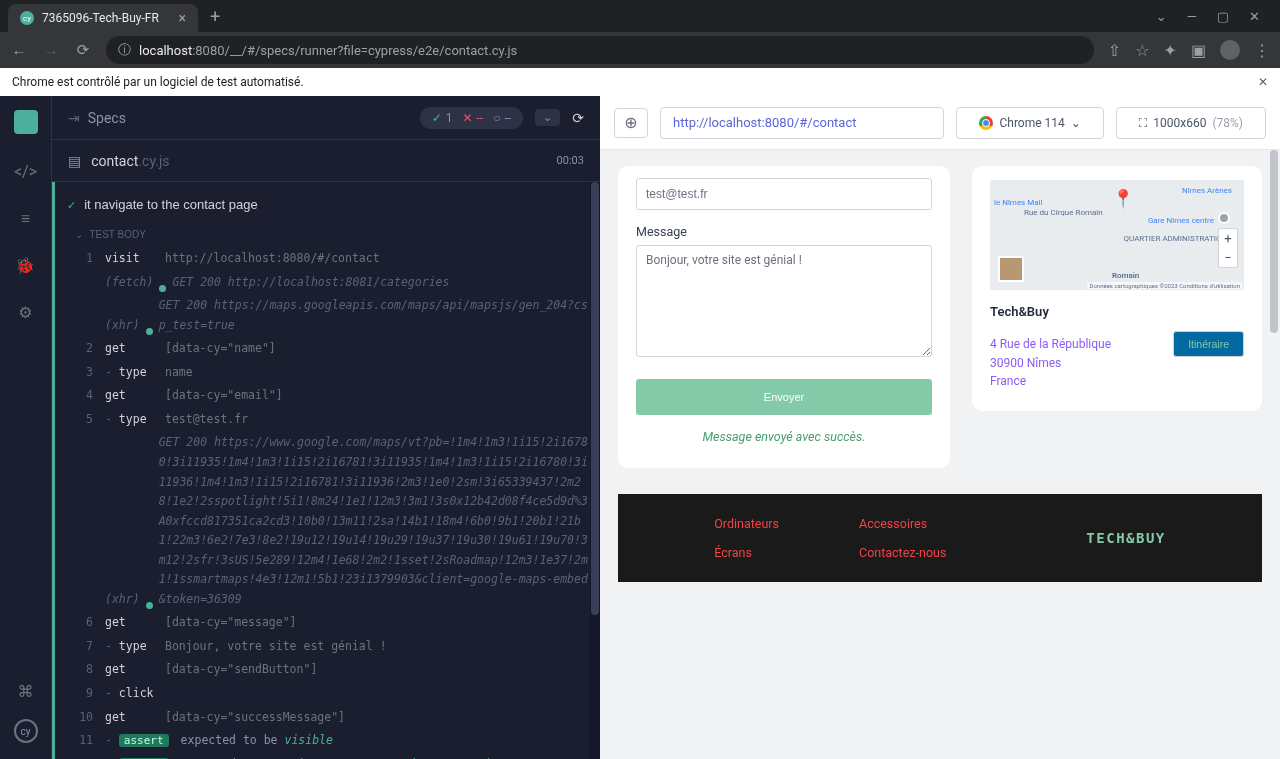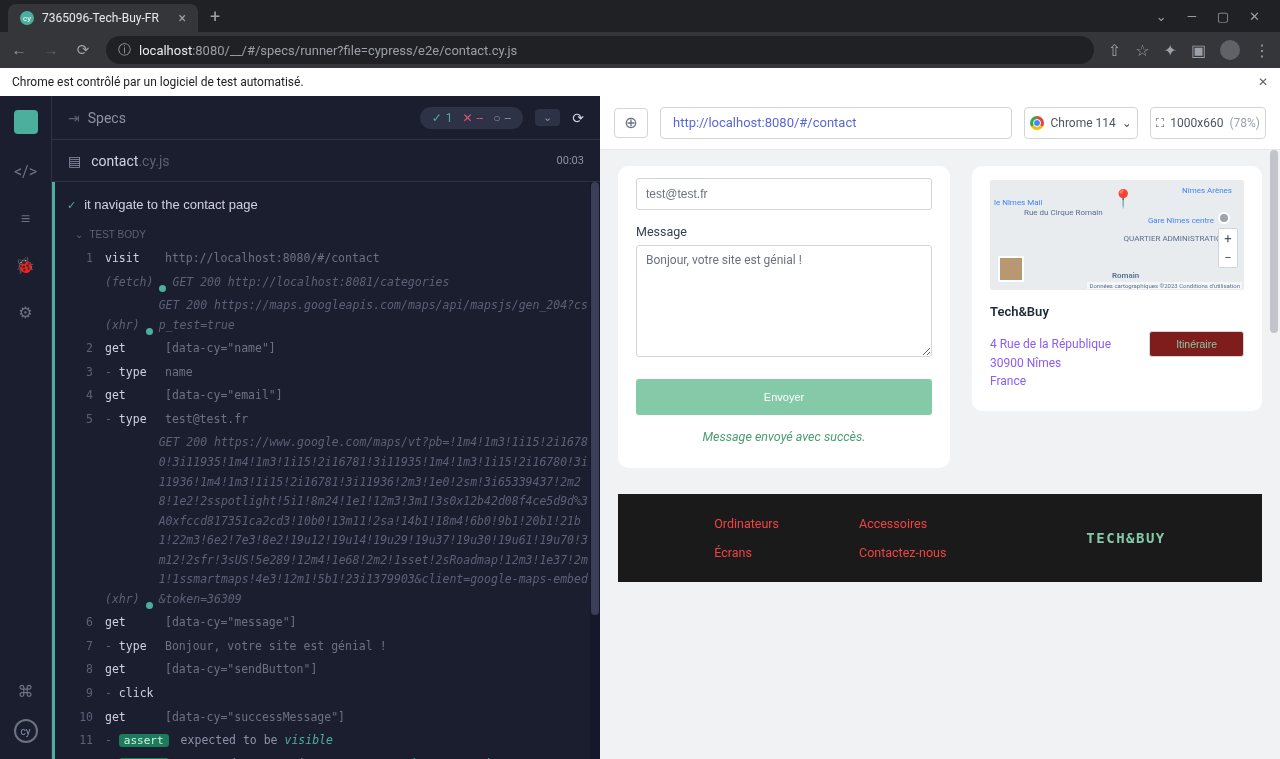--- a/index.html
+++ b/index.html
@@ -75,21 +75,21 @@
 .xhr-row .content { word-break: break-all; }
 
 .scroll-track { position: absolute; right: 0; top: 86px; bottom: 0; width: 10px; background: #15172a; }
 .scroll-thumb { position: absolute; right: 1px; top: 0; width: 8px; height: 75%; background: #3a3e56; border-radius: 4px; }
 
 
 .aut { flex: 1; background: #fff; display: flex; flex-direction: column; }
 .aut-toolbar { height: 54px; background: #fff; border-bottom: 1px solid #e5e7eb; display: flex; align-items: center; padding: 0 14px; gap: 12px; }
 .selector-btn { width: 34px; height: 30px; border: 1px solid #d1d5db; border-radius: 4px; display: flex; align-items: center; justify-content: center; color: #6b7280; cursor: pointer; }
 .aut-url { flex: 1; border: 1px solid #d1d5db; border-radius: 4px; height: 32px; padding: 0 12px; font-size: 13px; color: #5a67d8; display: flex; align-items: center; }
-.browser-pill, .vp-pill { border: 1px solid #d1d5db; border-radius: 4px; height: 32px; padding: 0 5px; font-size: 12px; display: flex; align-items: center; gap: 6px; color: #4b5563; cursor: pointer; }
+.browser-pill, .vp-pill { border: 1px solid #d1d5db; border-radius: 4px; height: 32px; padding: 0 22px; font-size: 12px; display: flex; align-items: center; gap: 6px; color: #4b5563; cursor: pointer; }
 .chrome-logo { width: 14px; height: 14px; border-radius: 50%; background: conic-gradient(#ea4335 0 120deg, #fbbc05 120deg 240deg, #34a853 240deg 360deg); position: relative; }
 .chrome-logo::after { content:""; position:absolute; inset:3px; background:#4285f4; border-radius:50%; border:1px solid #fff; }
 .vp-pill .pct { color: #9ca3af; }
 
 .aut-viewport { flex: 1; background: #f1f2f4; padding: 0; overflow: hidden; position: relative; }
 .aut-scroll-thumb { position: absolute; right: 2px; top: 0; width: 8px; height: 30%; background: #c1c4cb; border-radius: 4px; }
 
 .page { background: #f1f2f4; padding: 16px 18px 0 18px; height: 100%; }
 .cards-row { display: flex; gap: 22px; align-items: flex-start; }
 .card { background: #fff; border-radius: 10px; padding: 0; }
@@ -106,21 +106,21 @@
 .map-img .pin { position: absolute; top: 8px; left: 48%; color: #ea4335; font-size: 18px; }
 .map-img .pin2 { position: absolute; top: 32px; right: 14px; width: 12px; height: 12px; background: #9ca3af; border-radius: 50%; border: 2px solid #fff; }
 .map-img .label { position: absolute; font-size: 8px; color: #5a6f8f; }
 .map-img .attribution { position: absolute; bottom: 1px; right: 2px; font-size: 6px; color: #5a6f8f; background: rgba(255,255,255,0.6); padding: 0 2px; }
 .map-img .zoom { position: absolute; right: 6px; top: 48px; background: #fff; border: 1px solid #d1d5db; border-radius: 2px; width: 20px; font-size: 13px; text-align: center; color: #4b5563; }
 .map-img .zoom div { padding: 2px 0; }
 .map-img .thumb { position: absolute; bottom: 8px; left: 8px; width: 26px; height: 26px; background: #b89872; border: 2px solid #fff; }
 
 .company { font-weight: 600; font-size: 13px; color: #1f2937; margin-bottom: 16px; }
 .addr { font-size: 12px; color: #8b5cf6; line-height: 1.55; }
-.itin-btn { float: right; border: 1px solid #d1d5db; background: #7f1d1d; color: #84c9a8; font-size: 10.5px; padding: 6px 26px; border-radius: 3px; cursor: pointer; margin-top: -4px; }
+.itin-btn { float: right; border: 1px solid #d1d5db; background: #0369a1; color: #84c9a8; font-size: 10.5px; padding: 6px 14px; border-radius: 3px; cursor: pointer; margin-top: -4px; }
 
 .footer { background: #1a1a1a; margin-top: 26px; padding: 22px 0; }
 .footer-inner { display: flex; justify-content: center; gap: 80px; align-items: center; }
 .footer-col { display: flex; flex-direction: column; gap: 14px; }
 .footer-col a { color: #ef4444; font-size: 12.5px; text-decoration: none; cursor: pointer; }
 .footer-brand { color: #84c9a8; font-weight: 700; font-size: 14px; letter-spacing: 1.5px; font-family: monospace; margin-left: 60px; }
 </style>
 </head>
 <body>
 

